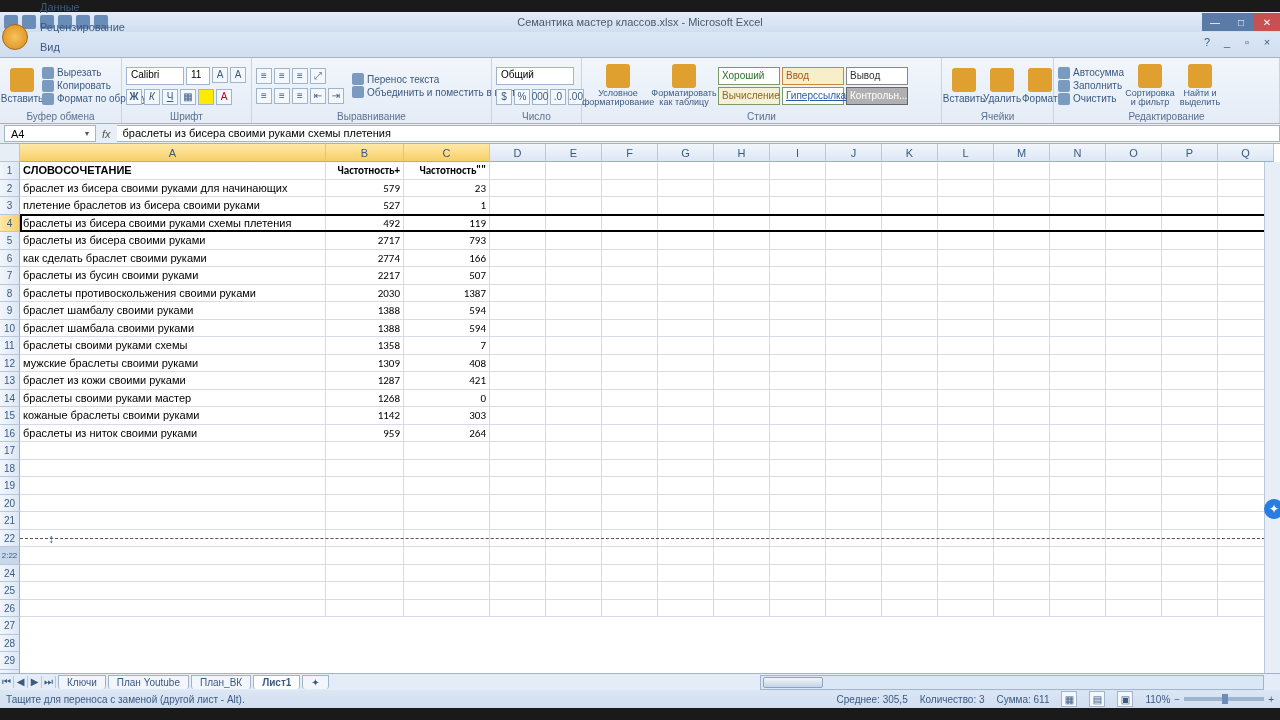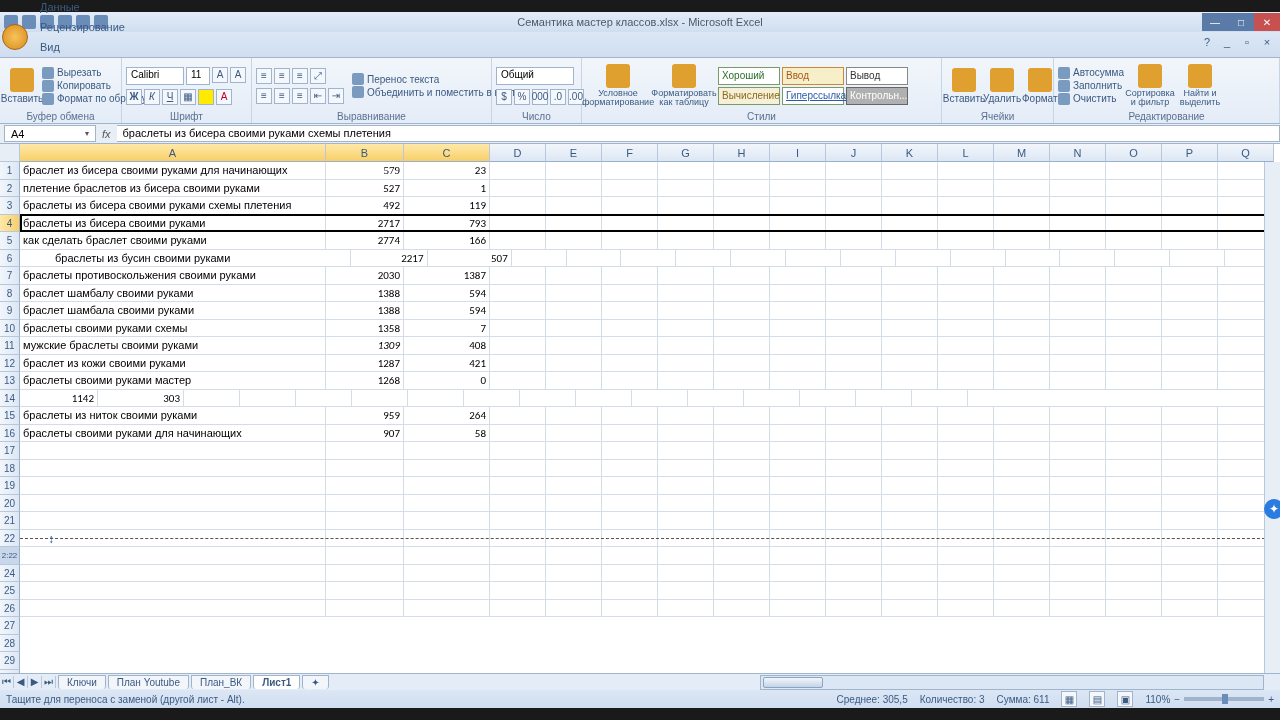--- a/index.html
+++ b/index.html
@@ -368,22 +368,41 @@
         <div class="row-h">24</div>
         <div class="row-h">25</div>
         <div class="row-h">26</div>
         <div class="row-h">27</div>
         <div class="row-h">28</div>
         <div class="row-h">29</div>
         <div class="row-h">30</div>
       </div>
     <div class="cells" id="cells">
         <div class="row">
+          <div class="cell bold" style="width: 306px;">СЛОВОСОЧЕТАНИЕ</div>
+          <div class="cell num bold" style="width: 78px;">Частотность+</div>
+          <div class="cell num bold" style="width: 86px;">Частотность""</div>
+          <div class="cell bold" style="width: 56px;"></div>
+          <div class="cell bold" style="width: 56px;"></div>
+          <div class="cell bold" style="width: 56px;"></div>
+          <div class="cell bold" style="width: 56px;"></div>
+          <div class="cell bold" style="width: 56px;"></div>
+          <div class="cell bold" style="width: 56px;"></div>
+          <div class="cell bold" style="width: 56px;"></div>
+          <div class="cell bold" style="width: 56px;"></div>
+          <div class="cell bold" style="width: 56px;"></div>
+          <div class="cell bold" style="width: 56px;"></div>
+          <div class="cell bold" style="width: 56px;"></div>
+          <div class="cell bold" style="width: 56px;"></div>
+          <div class="cell bold" style="width: 56px;"></div>
+          <div class="cell bold" style="width: 56px;"></div>
+        </div>
+        <div class="row">
           <div class="cell" style="width: 306px;">браслет из бисера своими руками для начинающих</div>
-          <div class="cell num" style="width: 78px; font-family: Liberation Serif, serif;">579</div>
+          <div class="cell num" style="width: 78px;">579</div>
           <div class="cell num" style="width: 86px;">23</div>
           <div class="cell" style="width: 56px;"></div>
           <div class="cell" style="width: 56px;"></div>
           <div class="cell" style="width: 56px;"></div>
           <div class="cell" style="width: 56px;"></div>
           <div class="cell" style="width: 56px;"></div>
           <div class="cell" style="width: 56px;"></div>
           <div class="cell" style="width: 56px;"></div>
           <div class="cell" style="width: 56px;"></div>
           <div class="cell" style="width: 56px;"></div>
@@ -463,21 +482,21 @@
           <div class="cell" style="width: 56px;"></div>
           <div class="cell" style="width: 56px;"></div>
           <div class="cell" style="width: 56px;"></div>
           <div class="cell" style="width: 56px;"></div>
           <div class="cell" style="width: 56px;"></div>
           <div class="cell" style="width: 56px;"></div>
           <div class="cell" style="width: 56px;"></div>
           <div class="cell" style="width: 56px;"></div>
         </div>
         <div class="row">
-          <div class="cell" style="width: 306px; margin-left: 32px;">браслеты из бусин своими руками</div>
+          <div class="cell" style="width: 306px;">браслеты из бусин своими руками</div>
           <div class="cell num" style="width: 78px;">2217</div>
           <div class="cell num" style="width: 86px;">507</div>
           <div class="cell" style="width: 56px;"></div>
           <div class="cell" style="width: 56px;"></div>
           <div class="cell" style="width: 56px;"></div>
           <div class="cell" style="width: 56px;"></div>
           <div class="cell" style="width: 56px;"></div>
           <div class="cell" style="width: 56px;"></div>
           <div class="cell" style="width: 56px;"></div>
           <div class="cell" style="width: 56px;"></div>
@@ -559,21 +578,21 @@
           <div class="cell" style="width: 56px;"></div>
           <div class="cell" style="width: 56px;"></div>
           <div class="cell" style="width: 56px;"></div>
           <div class="cell" style="width: 56px;"></div>
           <div class="cell" style="width: 56px;"></div>
           <div class="cell" style="width: 56px;"></div>
           <div class="cell" style="width: 56px;"></div>
         </div>
         <div class="row">
           <div class="cell" style="width: 306px;">мужские браслеты своими руками</div>
-          <div class="cell num" style="width: 78px; font-style: italic;">1309</div>
+          <div class="cell num" style="width: 78px;">1309</div>
           <div class="cell num" style="width: 86px;">408</div>
           <div class="cell" style="width: 56px;"></div>
           <div class="cell" style="width: 56px;"></div>
           <div class="cell" style="width: 56px;"></div>
           <div class="cell" style="width: 56px;"></div>
           <div class="cell" style="width: 56px;"></div>
           <div class="cell" style="width: 56px;"></div>
           <div class="cell" style="width: 56px;"></div>
           <div class="cell" style="width: 56px;"></div>
           <div class="cell" style="width: 56px;"></div>
@@ -615,20 +634,21 @@
           <div class="cell" style="width: 56px;"></div>
           <div class="cell" style="width: 56px;"></div>
           <div class="cell" style="width: 56px;"></div>
           <div class="cell" style="width: 56px;"></div>
           <div class="cell" style="width: 56px;"></div>
           <div class="cell" style="width: 56px;"></div>
           <div class="cell" style="width: 56px;"></div>
           <div class="cell" style="width: 56px;"></div>
         </div>
         <div class="row">
+          <div class="cell" style="width: 306px;">кожаные браслеты своими руками</div>
           <div class="cell num" style="width: 78px;">1142</div>
           <div class="cell num" style="width: 86px;">303</div>
           <div class="cell" style="width: 56px;"></div>
           <div class="cell" style="width: 56px;"></div>
           <div class="cell" style="width: 56px;"></div>
           <div class="cell" style="width: 56px;"></div>
           <div class="cell" style="width: 56px;"></div>
           <div class="cell" style="width: 56px;"></div>
           <div class="cell" style="width: 56px;"></div>
           <div class="cell" style="width: 56px;"></div>
@@ -636,39 +656,20 @@
           <div class="cell" style="width: 56px;"></div>
           <div class="cell" style="width: 56px;"></div>
           <div class="cell" style="width: 56px;"></div>
           <div class="cell" style="width: 56px;"></div>
           <div class="cell" style="width: 56px;"></div>
         </div>
         <div class="row">
           <div class="cell" style="width: 306px;">браслеты из ниток своими руками</div>
           <div class="cell num" style="width: 78px;">959</div>
           <div class="cell num" style="width: 86px;">264</div>
-          <div class="cell" style="width: 56px;"></div>
-          <div class="cell" style="width: 56px;"></div>
-          <div class="cell" style="width: 56px;"></div>
-          <div class="cell" style="width: 56px;"></div>
-          <div class="cell" style="width: 56px;"></div>
-          <div class="cell" style="width: 56px;"></div>
-          <div class="cell" style="width: 56px;"></div>
-          <div class="cell" style="width: 56px;"></div>
-          <div class="cell" style="width: 56px;"></div>
-          <div class="cell" style="width: 56px;"></div>
-          <div class="cell" style="width: 56px;"></div>
-          <div class="cell" style="width: 56px;"></div>
-          <div class="cell" style="width: 56px;"></div>
-          <div class="cell" style="width: 56px;"></div>
-        </div>
-        <div class="row">
-          <div class="cell" style="width: 306px;">браслеты своими руками для начинающих</div>
-          <div class="cell num" style="width: 78px;">907</div>
-          <div class="cell num" style="width: 86px;">58</div>
           <div class="cell" style="width: 56px;"></div>
           <div class="cell" style="width: 56px;"></div>
           <div class="cell" style="width: 56px;"></div>
           <div class="cell" style="width: 56px;"></div>
           <div class="cell" style="width: 56px;"></div>
           <div class="cell" style="width: 56px;"></div>
           <div class="cell" style="width: 56px;"></div>
           <div class="cell" style="width: 56px;"></div>
           <div class="cell" style="width: 56px;"></div>
           <div class="cell" style="width: 56px;"></div>

